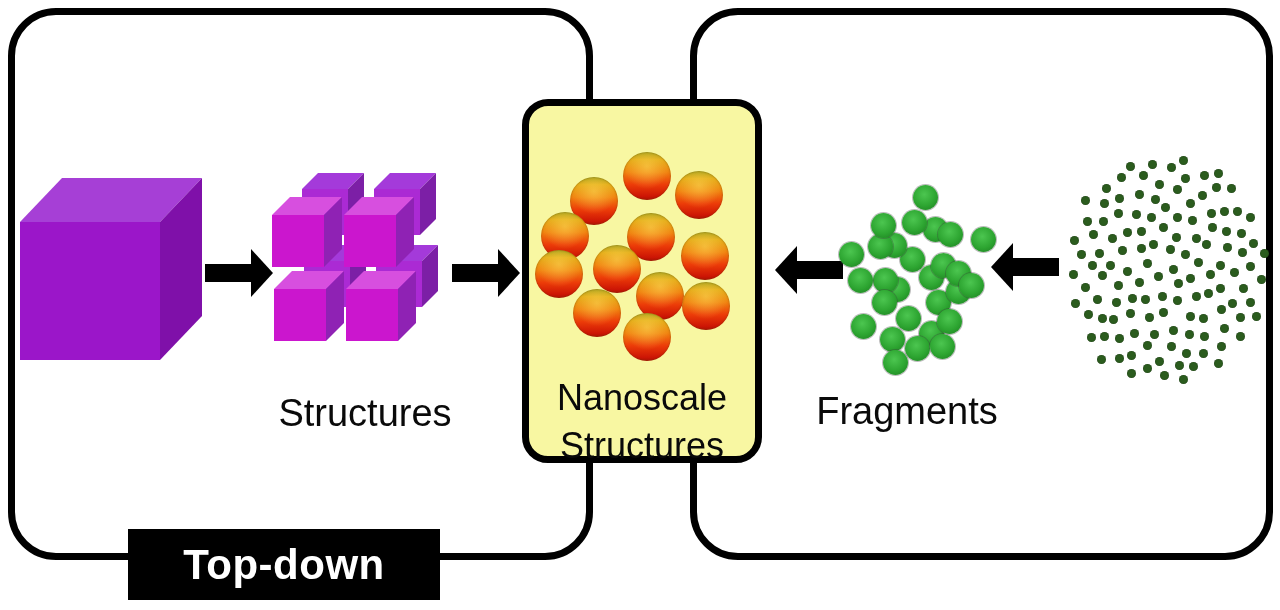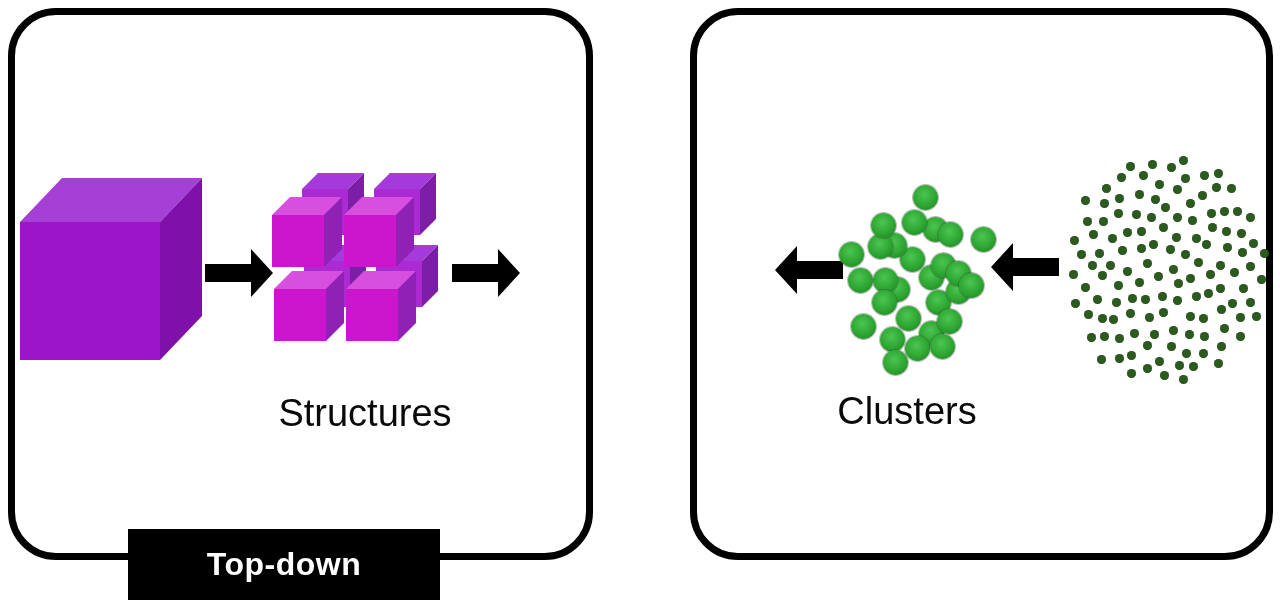--- a/index.html
+++ b/index.html
@@ -29,21 +29,21 @@
     box-shadow:inset 0 0 2px rgba(80,60,0,.6);
   }
   .center-label{
     position:absolute;left:0;top:268px;width:100%;text-align:center;
     font-size:36px;line-height:48px;color:#0a0a0a;z-index:4;
   }
   
   .process-bar{
     position:absolute;display:flex;align-items:center;justify-content:center;
     background:var(--c-label_bar_bg,#000);color:var(--c-label_bar_text,#fff);
-    font-weight:bold;font-size:32px;z-index:5;letter-spacing:.5px;
+    font-weight:bold;font-size:42px;z-index:5;letter-spacing:.5px;
   }
   .bar-left{left:128px;top:529px;width:312px;height:71px;}
   .bar-right{left:833px;top:526px;width:310px;height:69px;}
   
   .stage-label{
     position:absolute;transform:translateX(-50%);white-space:nowrap;
     font-size:38px;color:#0a0a0a;z-index:2;
   }
   .lbl-bulk{left:91px;top:392px;}
   .lbl-fragments{left:365px;top:392px;}
@@ -147,20 +147,40 @@
     </div>
   <div class="arrow arrow-left a3">
       <div class="shaft"></div>
       <div class="head"></div>
     </div>
   <div class="arrow arrow-left a4">
       <div class="shaft"></div>
       <div class="head"></div>
     </div>
 
+  <div class="center-box">
+    <div class="spheres" id="spheres">
+        <div class="sphere" style="height: 48px; width: 48px; left: 101px; top: 53px;"></div>
+        <div class="sphere" style="height: 48px; width: 48px; left: 48px; top: 78px;"></div>
+        <div class="sphere" style="height: 48px; width: 48px; left: 153px; top: 72px;"></div>
+        <div class="sphere" style="height: 48px; width: 48px; left: 19px; top: 113px;"></div>
+        <div class="sphere" style="height: 48px; width: 48px; left: 105px; top: 114px;"></div>
+        <div class="sphere" style="height: 48px; width: 48px; left: 159px; top: 133px;"></div>
+        <div class="sphere" style="height: 48px; width: 48px; left: 13px; top: 151px;"></div>
+        <div class="sphere" style="height: 48px; width: 48px; left: 71px; top: 146px;"></div>
+        <div class="sphere" style="height: 48px; width: 48px; left: 114px; top: 173px;"></div>
+        <div class="sphere" style="height: 48px; width: 48px; left: 160px; top: 183px;"></div>
+        <div class="sphere" style="height: 48px; width: 48px; left: 51px; top: 190px;"></div>
+        <div class="sphere" style="height: 48px; width: 48px; left: 101px; top: 214px;"></div>
+      </div>
+    <div class="center-label">
+      <div>Nanoscale</div>
+      <div>Structures</div>
+    </div>
+  </div>
 
   <div class="scatter clusters-box" id="clusters">
       <div class="cluster-dot" style="height: 25px; width: 25px; left: 85.9618px; top: 81.8621px;"></div>
       <div class="cluster-dot" style="height: 25px; width: 25px; left: 51.9109px; top: 93.7654px;"></div>
       <div class="cluster-dot" style="height: 25px; width: 25px; left: 67.4478px; top: 63.6262px;"></div>
       <div class="cluster-dot" style="height: 25px; width: 25px; left: 92.8259px; top: 107.401px;"></div>
       <div class="cluster-dot" style="height: 25px; width: 25px; left: 39.5084px; top: 85.3147px;"></div>
       <div class="cluster-dot" style="height: 25px; width: 25px; left: 97.6654px; top: 70.2517px;"></div>
       <div class="cluster-dot" style="height: 25px; width: 25px; left: 62.9772px; top: 122.844px;"></div>
       <div class="cluster-dot" style="height: 25px; width: 25px; left: 49.2754px; top: 49.7488px;"></div>
@@ -307,17 +327,17 @@
       <div class="atom-dot" style="height: 9px; width: 9px; left: 189.157px; top: 164.367px;"></div>
       <div class="atom-dot" style="height: 9px; width: 9px; left: 7.56536px; top: 151.321px;"></div>
       <div class="atom-dot" style="height: 9px; width: 9px; left: 151.102px; top: 20.7504px;"></div>
       <div class="atom-dot" style="height: 9px; width: 9px; left: 116.479px; top: 227.31px;"></div>
       <div class="atom-dot" style="height: 9px; width: 9px; left: 17.8386px; top: 47.7983px;"></div>
       <div class="atom-dot" style="height: 9px; width: 9px; left: 197.207px; top: 101.11px;"></div>
       <div class="atom-dot" style="height: 9px; width: 9px; left: 34.302px; top: 206.578px;"></div>
     </div>
 
   <div class="stage-label lbl-fragments">Structures</div>
-  <div class="stage-label lbl-clusters">Clusters</div>
+  <div class="stage-label lbl-clusters">Fragments</div>
 
   <div class="process-bar bar-left">Top-down</div>
 
 </div>
 
 </body></html>

